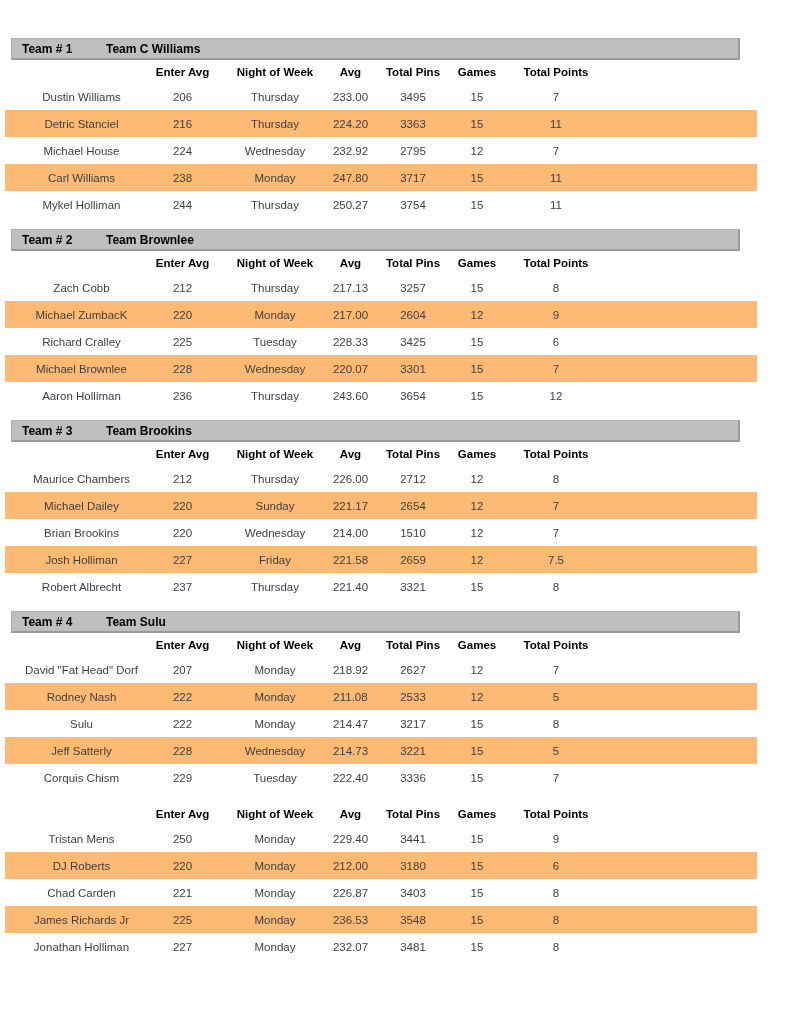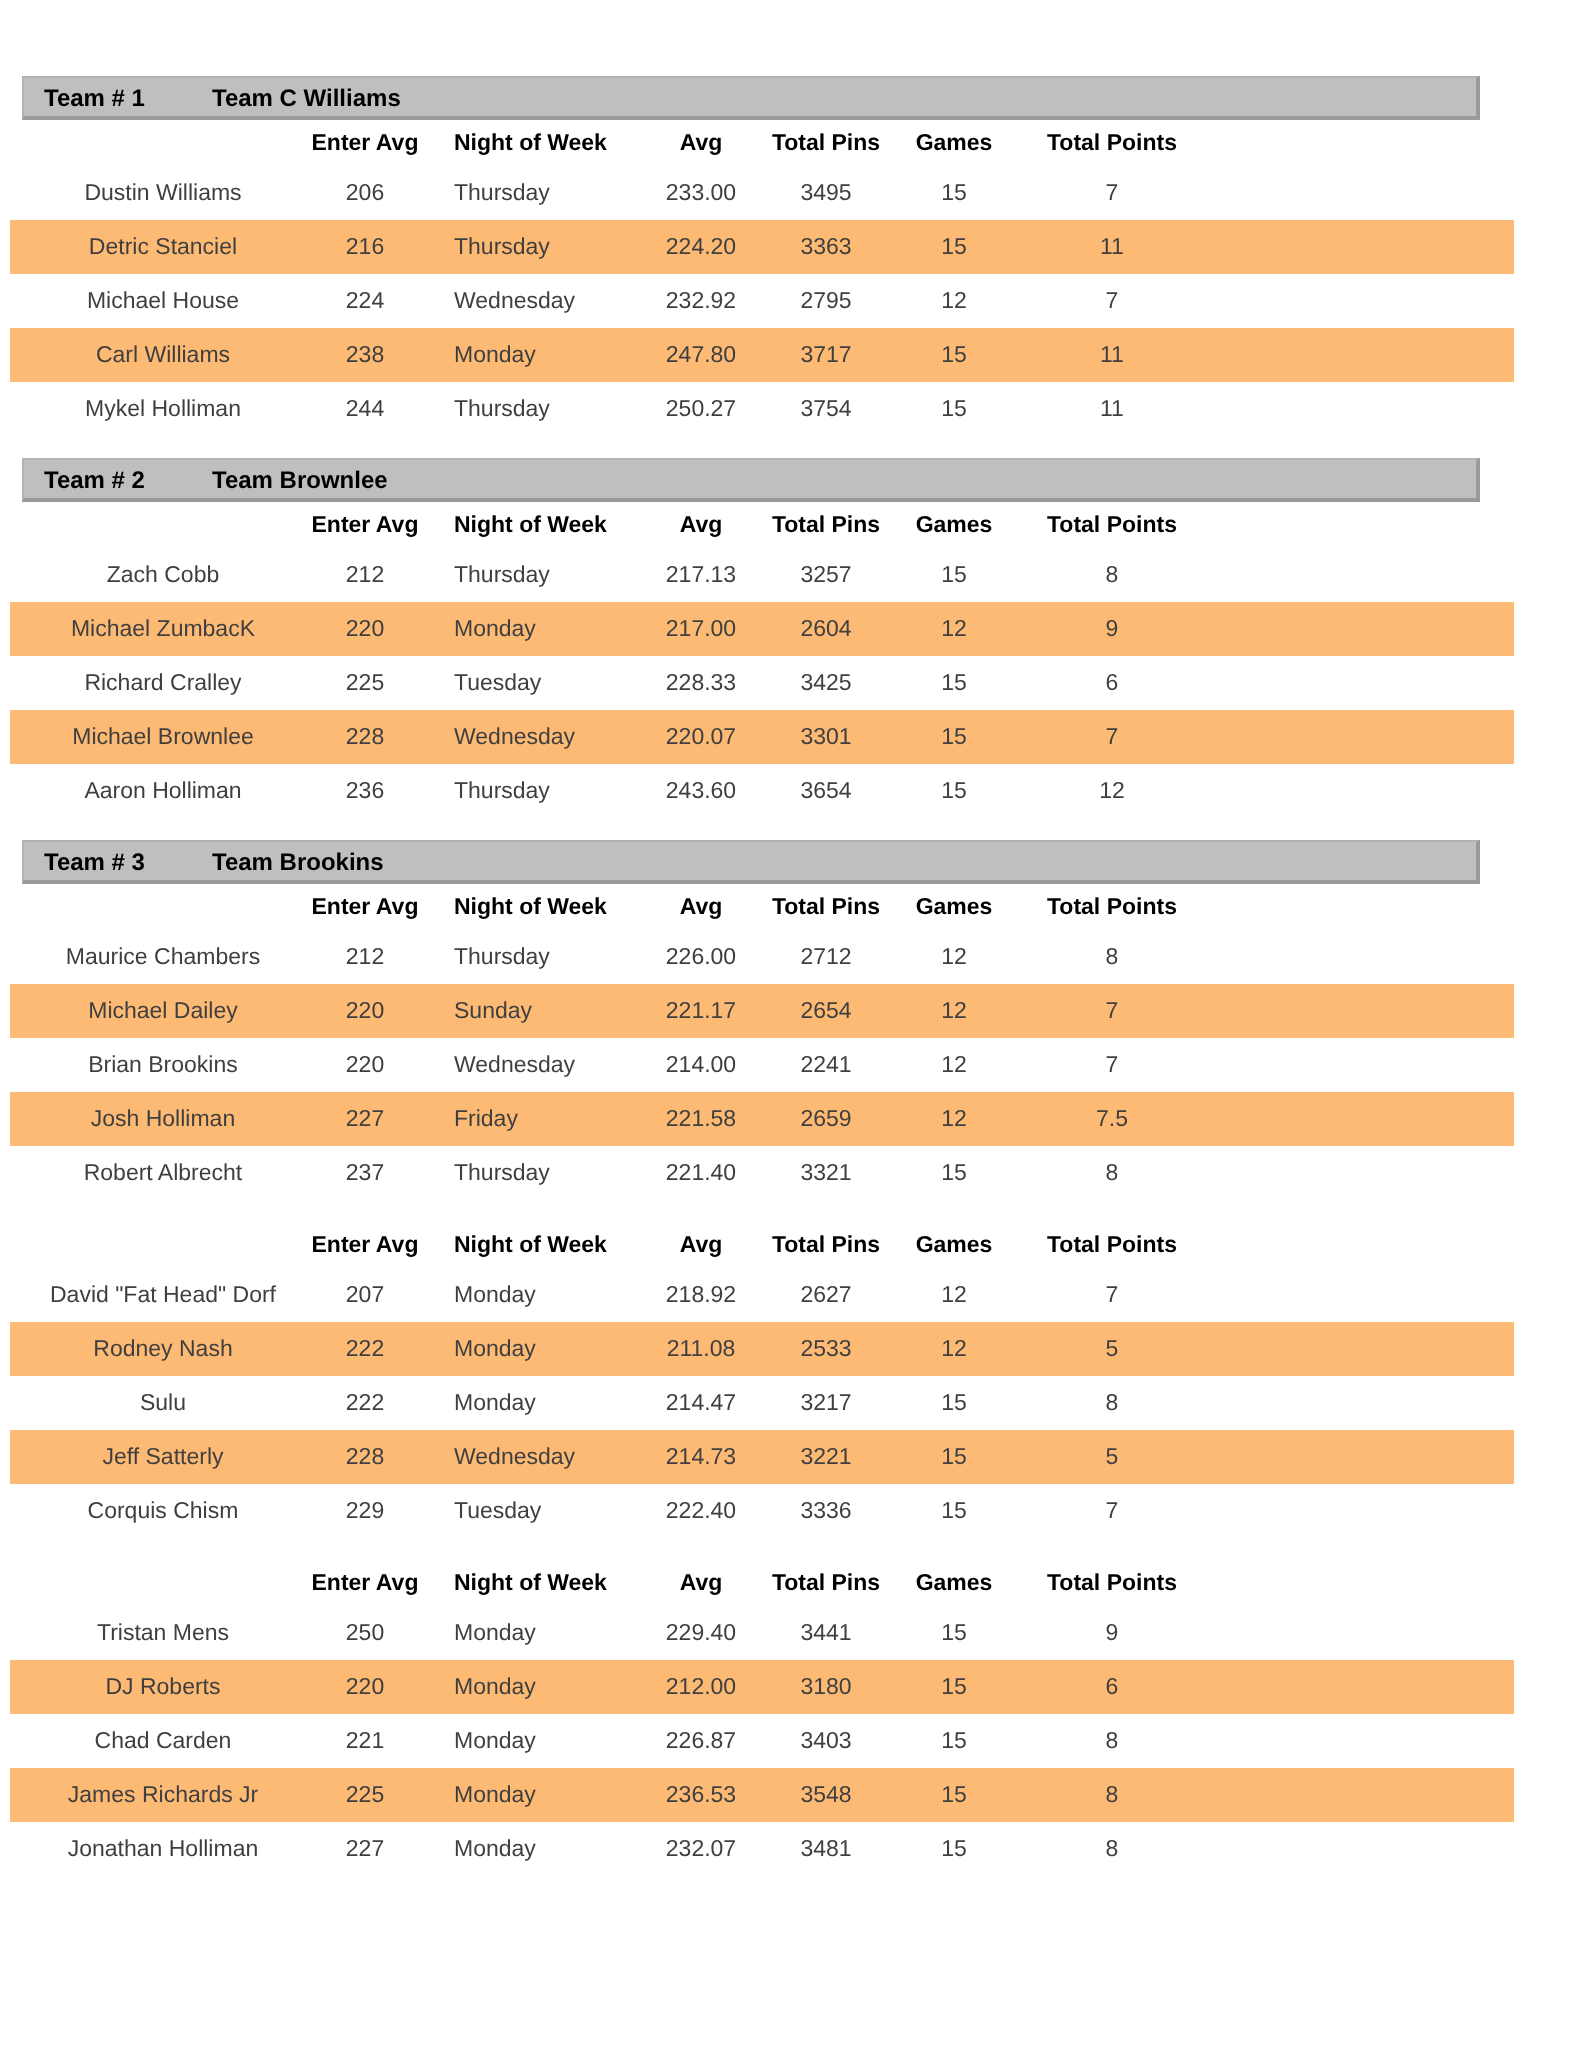--- a/index.html
+++ b/index.html
@@ -68,21 +68,21 @@
   .cell {
     text-align: center;
     white-space: nowrap;
     overflow: hidden;
   }
   .c-name {
     text-align: center;
     padding-left: 8px;
   }
   .c-night {
-    text-align: left;
+    text-align: center;
     padding-left: 12px;
   }
 </style>
 </head>
 <body>
 
 <div class="page">
   <div class="sections" id="sections">
   <section class="team-section">
     <div class="team-bar">
@@ -264,21 +264,21 @@
     <div class="cell c-games">12</div>
     <div class="cell c-points">7</div>
     <div class="cell c-fill"></div>
   </div>
 
   <div class="row player-row">
     <div class="cell c-name">Brian Brookins</div>
     <div class="cell c-enter">220</div>
     <div class="cell c-night">Wednesday</div>
     <div class="cell c-avg">214.00</div>
-    <div class="cell c-pins">2241</div>
+    <div class="cell c-pins">1510</div>
     <div class="cell c-games">12</div>
     <div class="cell c-points">7</div>
     <div class="cell c-fill"></div>
   </div>
 
   <div class="row player-row stripe">
     <div class="cell c-name">Josh Holliman</div>
     <div class="cell c-enter">227</div>
     <div class="cell c-night">Friday</div>
     <div class="cell c-avg">221.58</div>
@@ -289,105 +289,109 @@
   </div>
 
   <div class="row player-row">
     <div class="cell c-name">Robert Albrecht</div>
     <div class="cell c-enter">237</div>
     <div class="cell c-night">Thursday</div>
     <div class="cell c-avg">221.40</div>
     <div class="cell c-pins">3321</div>
     <div class="cell c-games">15</div>
     <div class="cell c-points">8</div>
+    <div class="cell c-fill"></div>
+  </div>
+</section>
+
+  <section class="team-section">
+    <div class="team-bar">
+      <span class="team-number">Team # 4</span>
+      <span class="team-name">Team Sulu</span>
+    </div>
+    <div class="row header-row">
+      <div class="cell c-name"></div>
+      <div class="cell c-enter">Enter Avg</div>
+      <div class="cell c-night">Night of Week</div>
+      <div class="cell c-avg">Avg</div>
+      <div class="cell c-pins">Total Pins</div>
+      <div class="cell c-games">Games</div>
+      <div class="cell c-points">Total Points</div>
+      <div class="cell c-fill"></div>
+    </div>
+
+  <div class="row player-row">
+    <div class="cell c-name">David "Fat Head" Dorf</div>
+    <div class="cell c-enter">207</div>
+    <div class="cell c-night">Monday</div>
+    <div class="cell c-avg">218.92</div>
+    <div class="cell c-pins">2627</div>
+    <div class="cell c-games">12</div>
+    <div class="cell c-points">7</div>
+    <div class="cell c-fill"></div>
+  </div>
+
+  <div class="row player-row stripe">
+    <div class="cell c-name">Rodney Nash</div>
+    <div class="cell c-enter">222</div>
+    <div class="cell c-night">Monday</div>
+    <div class="cell c-avg">211.08</div>
+    <div class="cell c-pins">2533</div>
+    <div class="cell c-games">12</div>
+    <div class="cell c-points">5</div>
+    <div class="cell c-fill"></div>
+  </div>
+
+  <div class="row player-row">
+    <div class="cell c-name">Sulu</div>
+    <div class="cell c-enter">222</div>
+    <div class="cell c-night">Monday</div>
+    <div class="cell c-avg">214.47</div>
+    <div class="cell c-pins">3217</div>
+    <div class="cell c-games">15</div>
+    <div class="cell c-points">8</div>
+    <div class="cell c-fill"></div>
+  </div>
+
+  <div class="row player-row stripe">
+    <div class="cell c-name">Jeff Satterly</div>
+    <div class="cell c-enter">228</div>
+    <div class="cell c-night">Wednesday</div>
+    <div class="cell c-avg">214.73</div>
+    <div class="cell c-pins">3221</div>
+    <div class="cell c-games">15</div>
+    <div class="cell c-points">5</div>
+    <div class="cell c-fill"></div>
+  </div>
+
+  <div class="row player-row">
+    <div class="cell c-name">Corquis Chism</div>
+    <div class="cell c-enter">229</div>
+    <div class="cell c-night">Tuesday</div>
+    <div class="cell c-avg">222.40</div>
+    <div class="cell c-pins">3336</div>
+    <div class="cell c-games">15</div>
+    <div class="cell c-points">7</div>
     <div class="cell c-fill"></div>
   </div>
 </section>
 
   <section class="team-section">
     <div class="row header-row">
       <div class="cell c-name"></div>
       <div class="cell c-enter">Enter Avg</div>
       <div class="cell c-night">Night of Week</div>
       <div class="cell c-avg">Avg</div>
       <div class="cell c-pins">Total Pins</div>
       <div class="cell c-games">Games</div>
       <div class="cell c-points">Total Points</div>
       <div class="cell c-fill"></div>
     </div>
 
   <div class="row player-row">
-    <div class="cell c-name">David "Fat Head" Dorf</div>
-    <div class="cell c-enter">207</div>
-    <div class="cell c-night">Monday</div>
-    <div class="cell c-avg">218.92</div>
-    <div class="cell c-pins">2627</div>
-    <div class="cell c-games">12</div>
-    <div class="cell c-points">7</div>
-    <div class="cell c-fill"></div>
-  </div>
-
-  <div class="row player-row stripe">
-    <div class="cell c-name">Rodney Nash</div>
-    <div class="cell c-enter">222</div>
-    <div class="cell c-night">Monday</div>
-    <div class="cell c-avg">211.08</div>
-    <div class="cell c-pins">2533</div>
-    <div class="cell c-games">12</div>
-    <div class="cell c-points">5</div>
-    <div class="cell c-fill"></div>
-  </div>
-
-  <div class="row player-row">
-    <div class="cell c-name">Sulu</div>
-    <div class="cell c-enter">222</div>
-    <div class="cell c-night">Monday</div>
-    <div class="cell c-avg">214.47</div>
-    <div class="cell c-pins">3217</div>
-    <div class="cell c-games">15</div>
-    <div class="cell c-points">8</div>
-    <div class="cell c-fill"></div>
-  </div>
-
-  <div class="row player-row stripe">
-    <div class="cell c-name">Jeff Satterly</div>
-    <div class="cell c-enter">228</div>
-    <div class="cell c-night">Wednesday</div>
-    <div class="cell c-avg">214.73</div>
-    <div class="cell c-pins">3221</div>
-    <div class="cell c-games">15</div>
-    <div class="cell c-points">5</div>
-    <div class="cell c-fill"></div>
-  </div>
-
-  <div class="row player-row">
-    <div class="cell c-name">Corquis Chism</div>
-    <div class="cell c-enter">229</div>
-    <div class="cell c-night">Tuesday</div>
-    <div class="cell c-avg">222.40</div>
-    <div class="cell c-pins">3336</div>
-    <div class="cell c-games">15</div>
-    <div class="cell c-points">7</div>
-    <div class="cell c-fill"></div>
-  </div>
-</section>
-
-  <section class="team-section">
-    <div class="row header-row">
-      <div class="cell c-name"></div>
-      <div class="cell c-enter">Enter Avg</div>
-      <div class="cell c-night">Night of Week</div>
-      <div class="cell c-avg">Avg</div>
-      <div class="cell c-pins">Total Pins</div>
-      <div class="cell c-games">Games</div>
-      <div class="cell c-points">Total Points</div>
-      <div class="cell c-fill"></div>
-    </div>
-
-  <div class="row player-row">
     <div class="cell c-name">Tristan Mens</div>
     <div class="cell c-enter">250</div>
     <div class="cell c-night">Monday</div>
     <div class="cell c-avg">229.40</div>
     <div class="cell c-pins">3441</div>
     <div class="cell c-games">15</div>
     <div class="cell c-points">9</div>
     <div class="cell c-fill"></div>
   </div>
 

